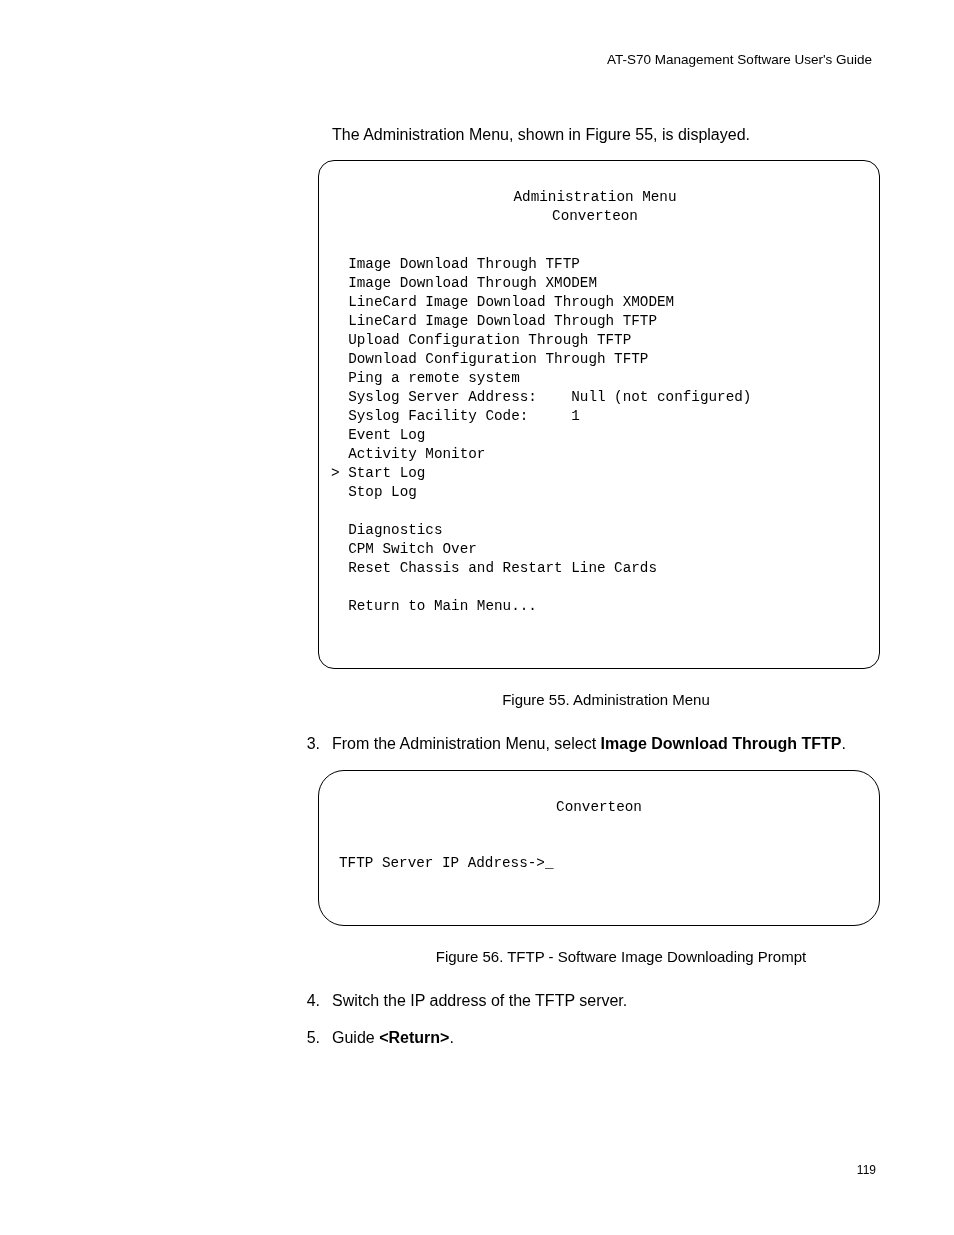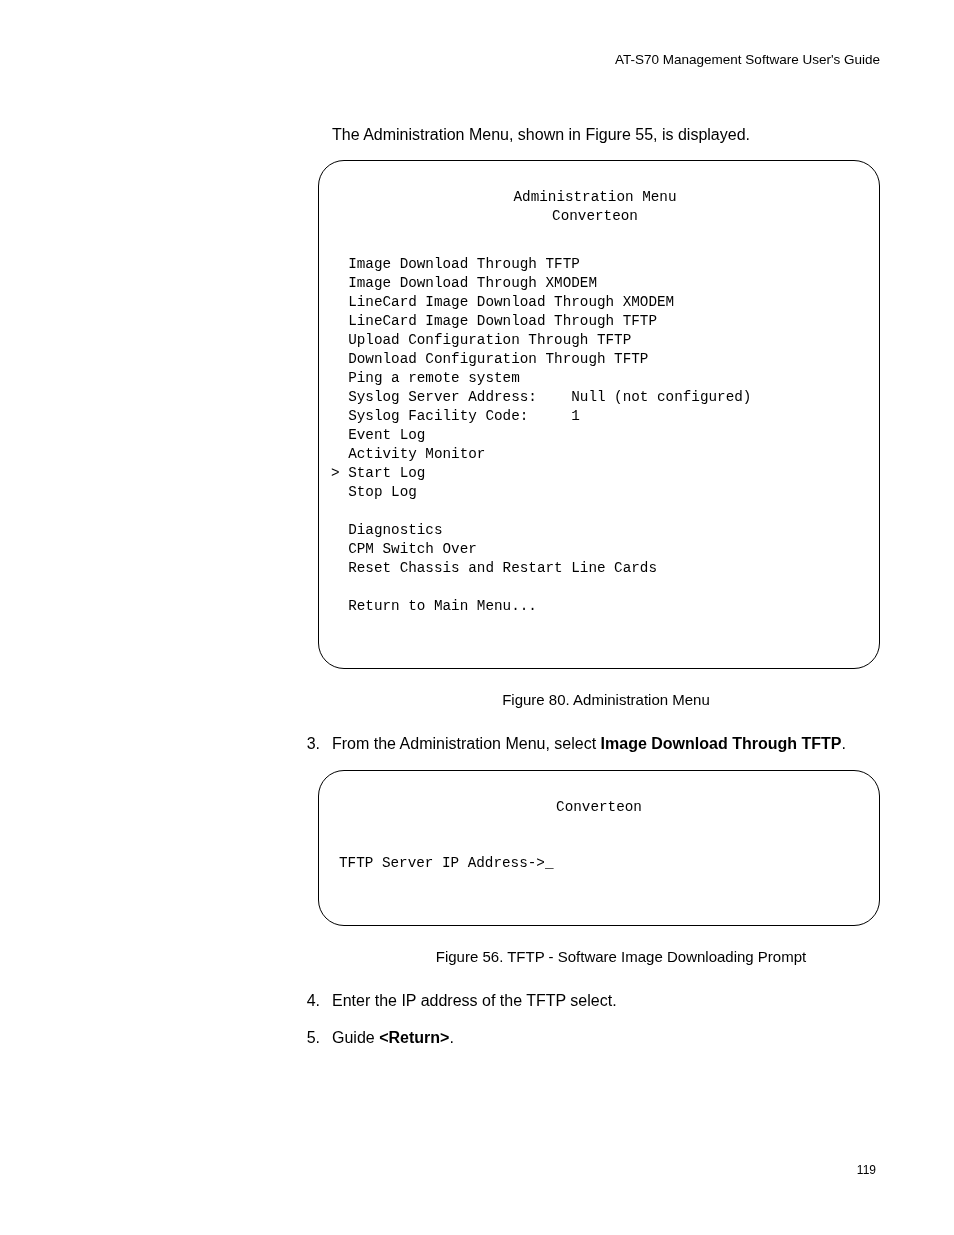--- a/index.html
+++ b/index.html
@@ -8,38 +8,38 @@
       height: 1235px;
       background: #fff;
       font-family: Arial, Helvetica, sans-serif;
       font-size: 16px;
       color: #000;
       position: relative;
     }
     .header-right {
       position: absolute;
       top: 52px;
-      right: 74px;
+      right: 82px;
       font-size: 13.5px;
     }
     .content {
       position: absolute;
       top: 124px;
       left: 332px;
       width: 548px;
     }
     .para {
       font-size: 16px;
       line-height: 1.4;
       margin-bottom: 14px;
     }
     .menu-box {
       position: relative;
       border: 1.5px solid #000;
-      border-radius: 26px;
+      border-radius: 16px;
       padding: 8px 20px 14px 12px;
       margin-top: 14px;
       margin-bottom: 20px;
       font-family: "Courier New", Courier, monospace;
       font-size: 14.3px;
       line-height: 1.33;
       white-space: pre;
       overflow: hidden;
       margin-left: -14px;
     }
@@ -113,40 +113,40 @@
 &gt; Start Log
   Stop Log
 
   Diagnostics
   CPM Switch Over
   Reset Chassis and Restart Line Cards
 
   Return to Main Menu...</div>
   </div>
 
-  <p class="fig-caption">Figure 80. Administration Menu</p>
+  <p class="fig-caption">Figure 55. Administration Menu</p>
 
   <div class="ol-row">
     <div class="ol-num">3.</div>
     <div class="ol-body">
       <span>From the Administration Menu, select </span><strong>Image Download Through TFTP</strong><span>.</span>
     </div>
   </div>
 
 
   <div class="small-box">
 <div class="menu-title">Converteon</div>
 <div style="margin-top:18px;">TFTP Server IP Address-&gt;_</div>
   </div>
 
   <p class="fig-caption" style="text-align:center; margin-left:30px;">Figure 56. TFTP - Software Image Downloading Prompt</p>
 
   <div class="ol-row">
     <div class="ol-num">4.</div>
-    <div class="ol-body">Enter the IP address of the TFTP select.</div>
+    <div class="ol-body">Switch the IP address of the TFTP server.</div>
   </div>
 
   <div class="ol-row">
     <div class="ol-num">5.</div>
     <div class="ol-body">
       <span>Guide </span><strong>&lt;Return&gt;</strong><span>.</span>
     </div>
   </div>
 
 </div>

